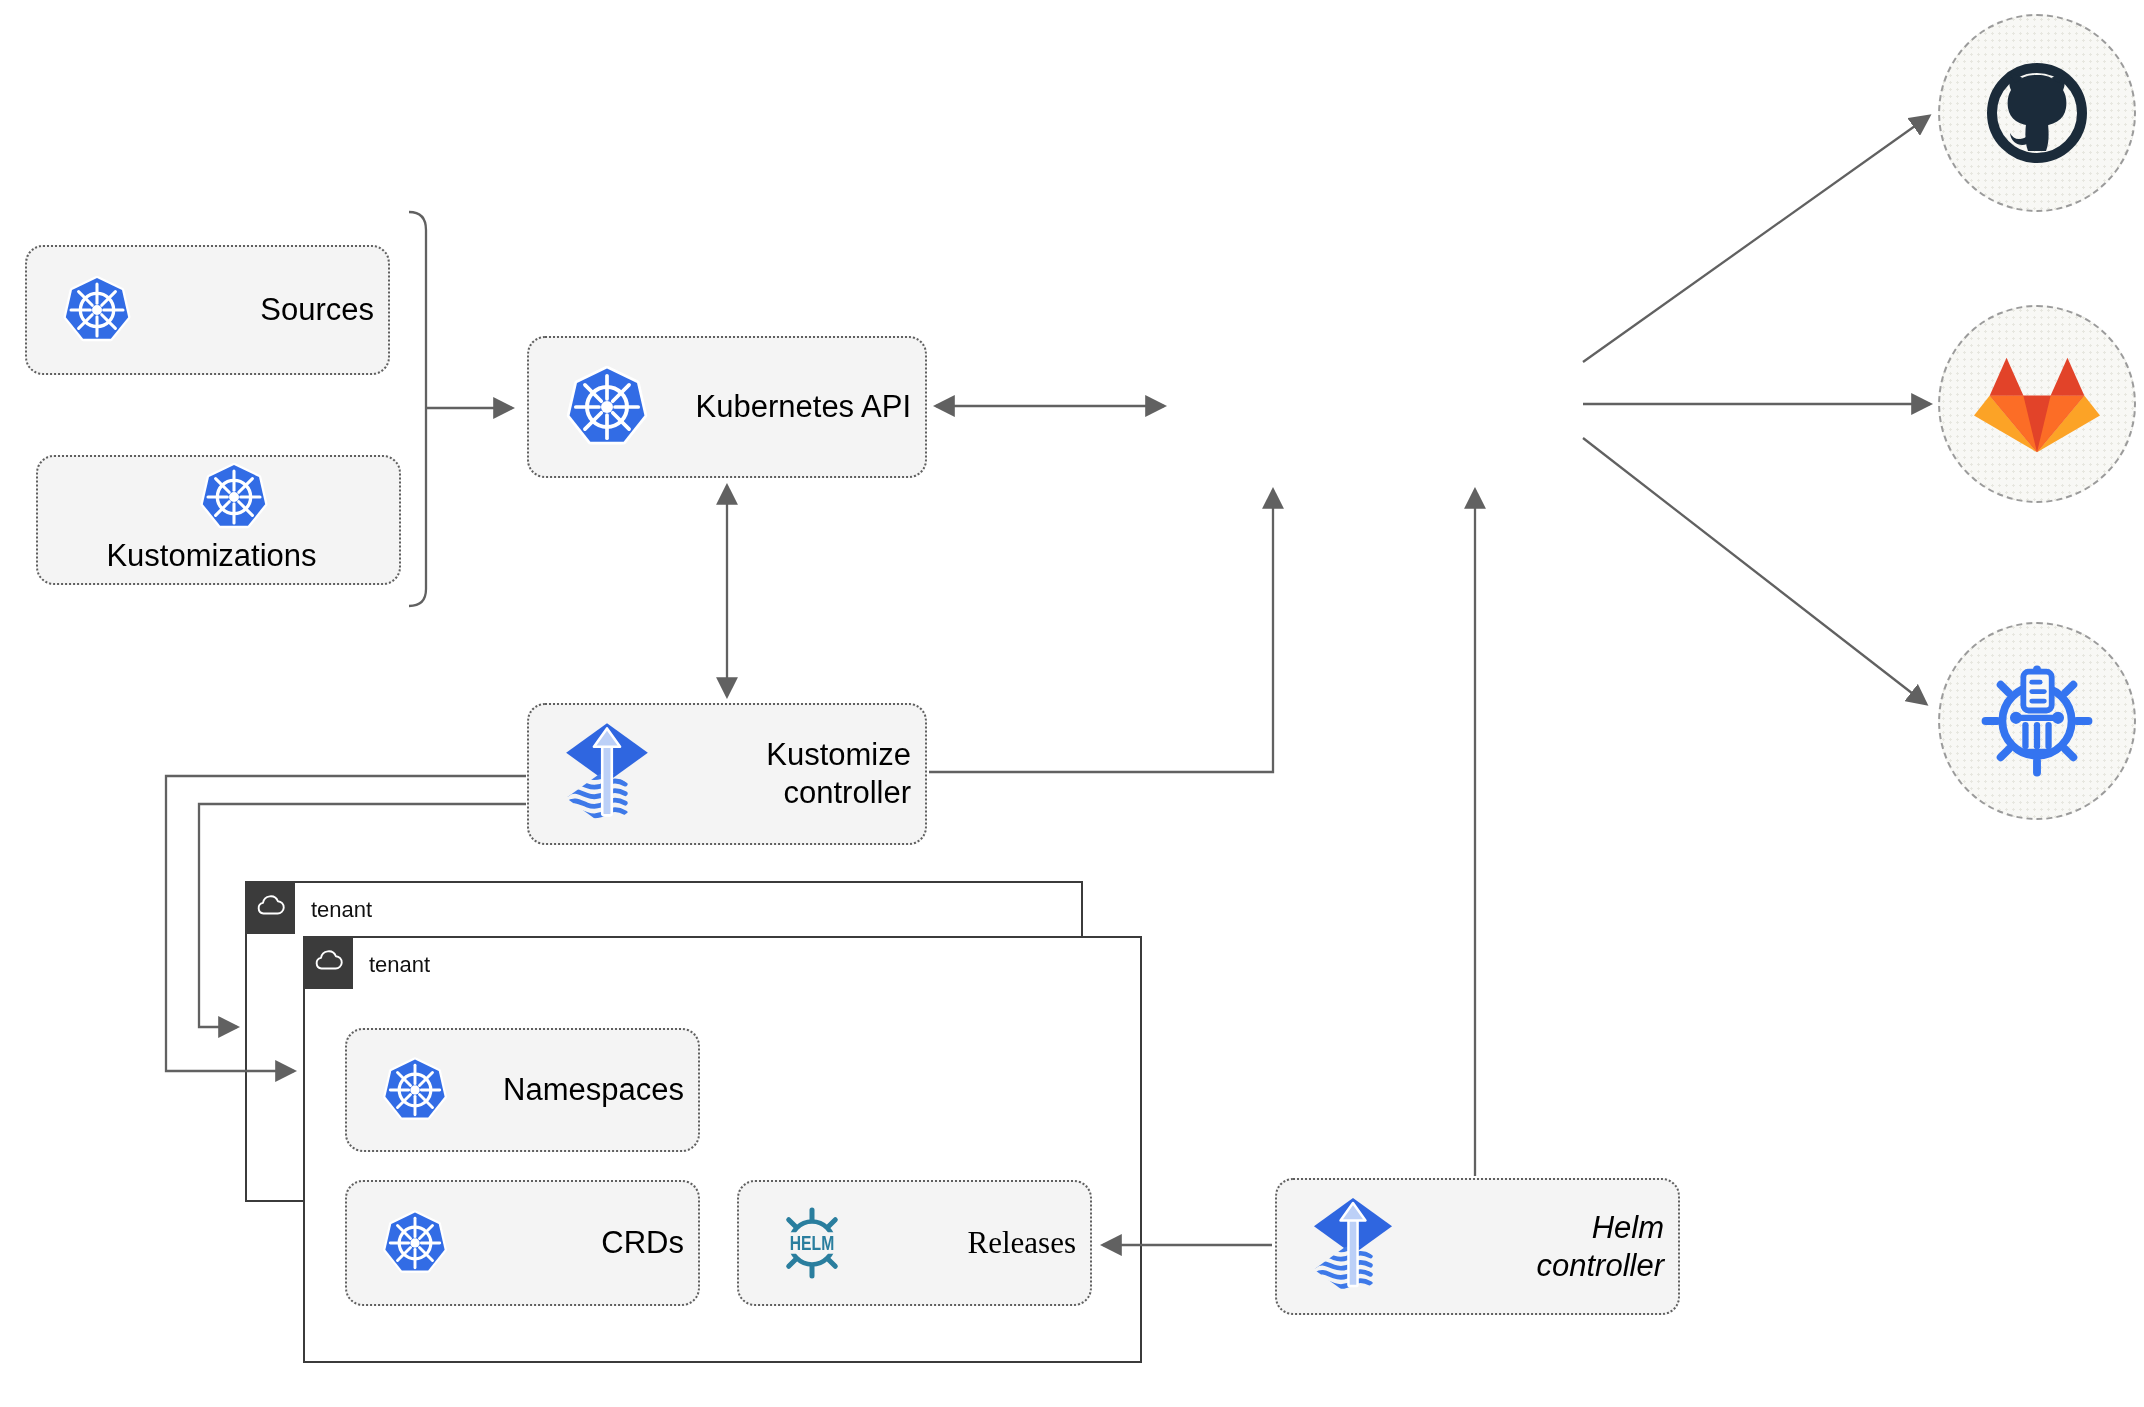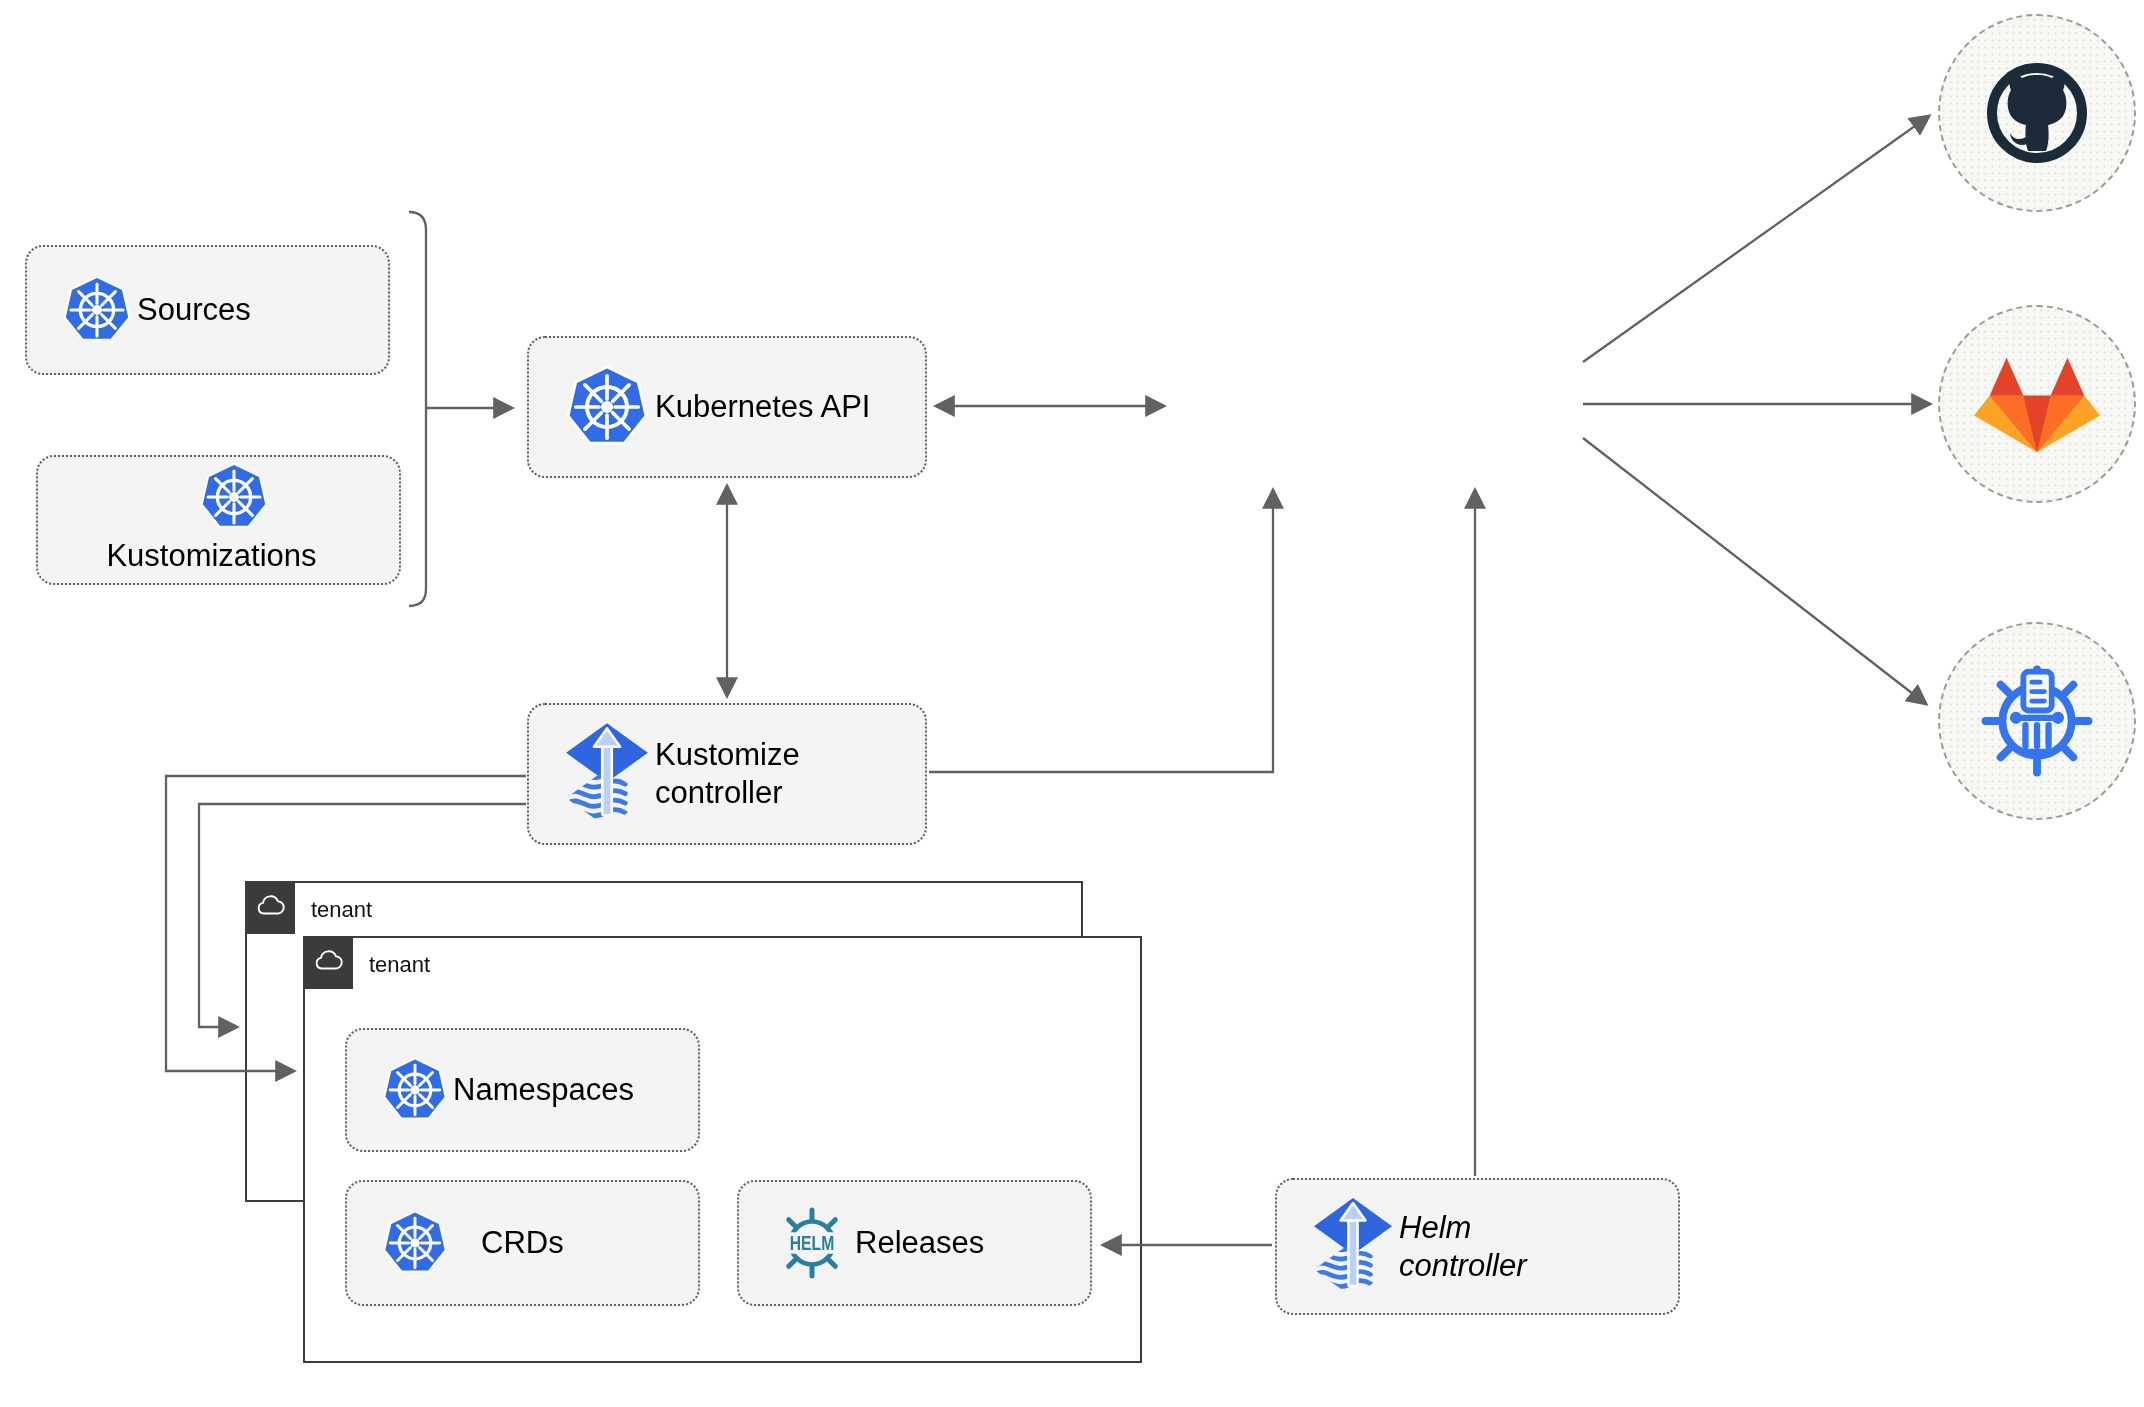--- a/index.html
+++ b/index.html
@@ -3,21 +3,21 @@
 <meta charset="utf-8">
 <style>
   html,body{margin:0;padding:0;background:#ffffff;}
   .stage{position:relative;width:2144px;height:1407px;background:#ffffff;overflow:hidden;
          font-family:"Liberation Sans",sans-serif;color:#000;}
   
   .box{position:absolute;box-sizing:border-box;background:#f4f4f4;
        border:2.5px dotted #5f5f5f;border-radius:18px;
        display:flex;align-items:center;z-index:4;}
   .box .icon{flex:0 0 auto;margin-left:30px;display:flex;align-items:center;justify-content:center;}
-  .box .label{flex:1;text-align:left;font-size:31px;line-height:1.22;padding-right:14px;}
+  .box .label{flex:1;text-align:right;font-size:31px;line-height:1.22;padding-right:14px;}
   .box .label span{display:inline-block;}
   .box.twoline .label span{max-width:200px;}
   
   .tenant{position:absolute;box-sizing:border-box;background:#ffffff;border:2.5px solid #3b3b3b;}
   .tenant-head{position:absolute;top:-2.5px;left:-2.5px;width:50px;height:53px;background:#3b3b3b;
                display:flex;align-items:center;justify-content:center;}
   .tenant-label{position:absolute;left:64px;top:14px;font-size:22px;color:#111;}
   
   .circle{position:absolute;width:198px;height:198px;border-radius:50%;
           border:2px dashed #9b9b9b;box-sizing:border-box;background-color:#f8f8f5;
@@ -216,21 +216,21 @@
 
   <div class="box" style="left:345px;top:1180px;width:355px;height:126px;gap:28px;">
     <span class="icon">
       <svg width="76" height="76">
           <use href="#ic-k8s"></use>
         </svg>
       </span>
     <span class="label"><span>CRDs</span></span>
   </div>
 
-  <div class="box" style="left:737px;top:1180px;width:355px;height:126px;">
+  <div class="box" style="left:737px;top:1180px;width:355px;height:126px;font-family:Liberation Serif, serif;">
     <span class="icon">
       <svg width="86" height="86">
           <use href="#ic-helm"></use>
         </svg>
       </span>
     <span class="label"><span>Releases</span></span>
   </div>
 
   <div class="circle" style="left:1938px;top:14px;">
     <svg width="120" height="120">

